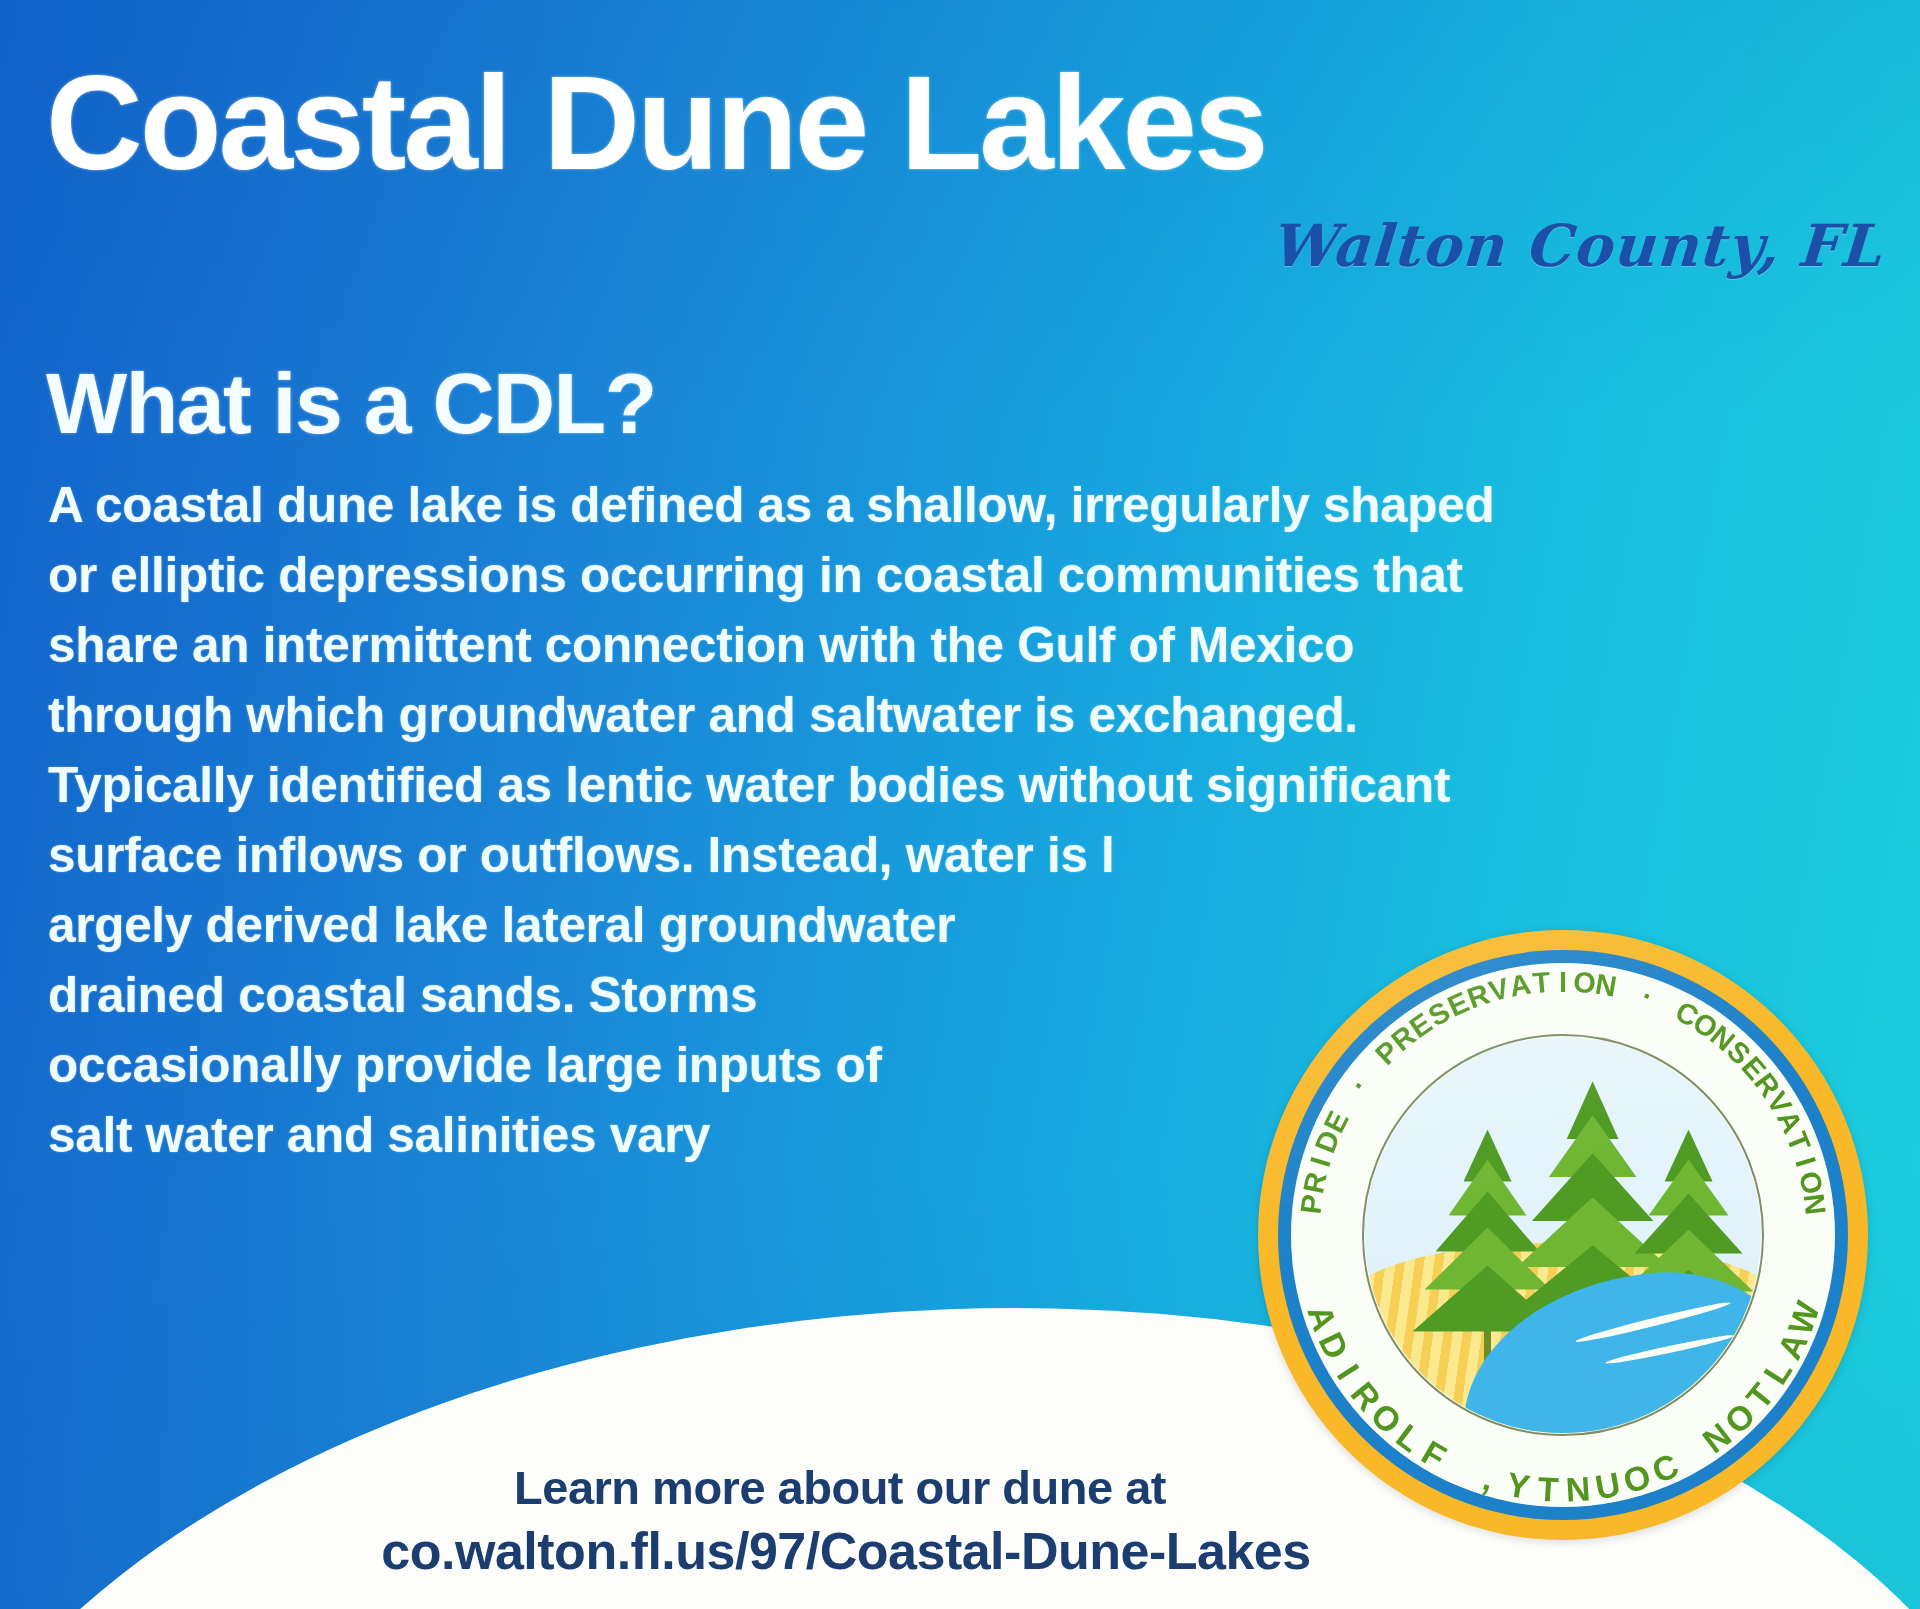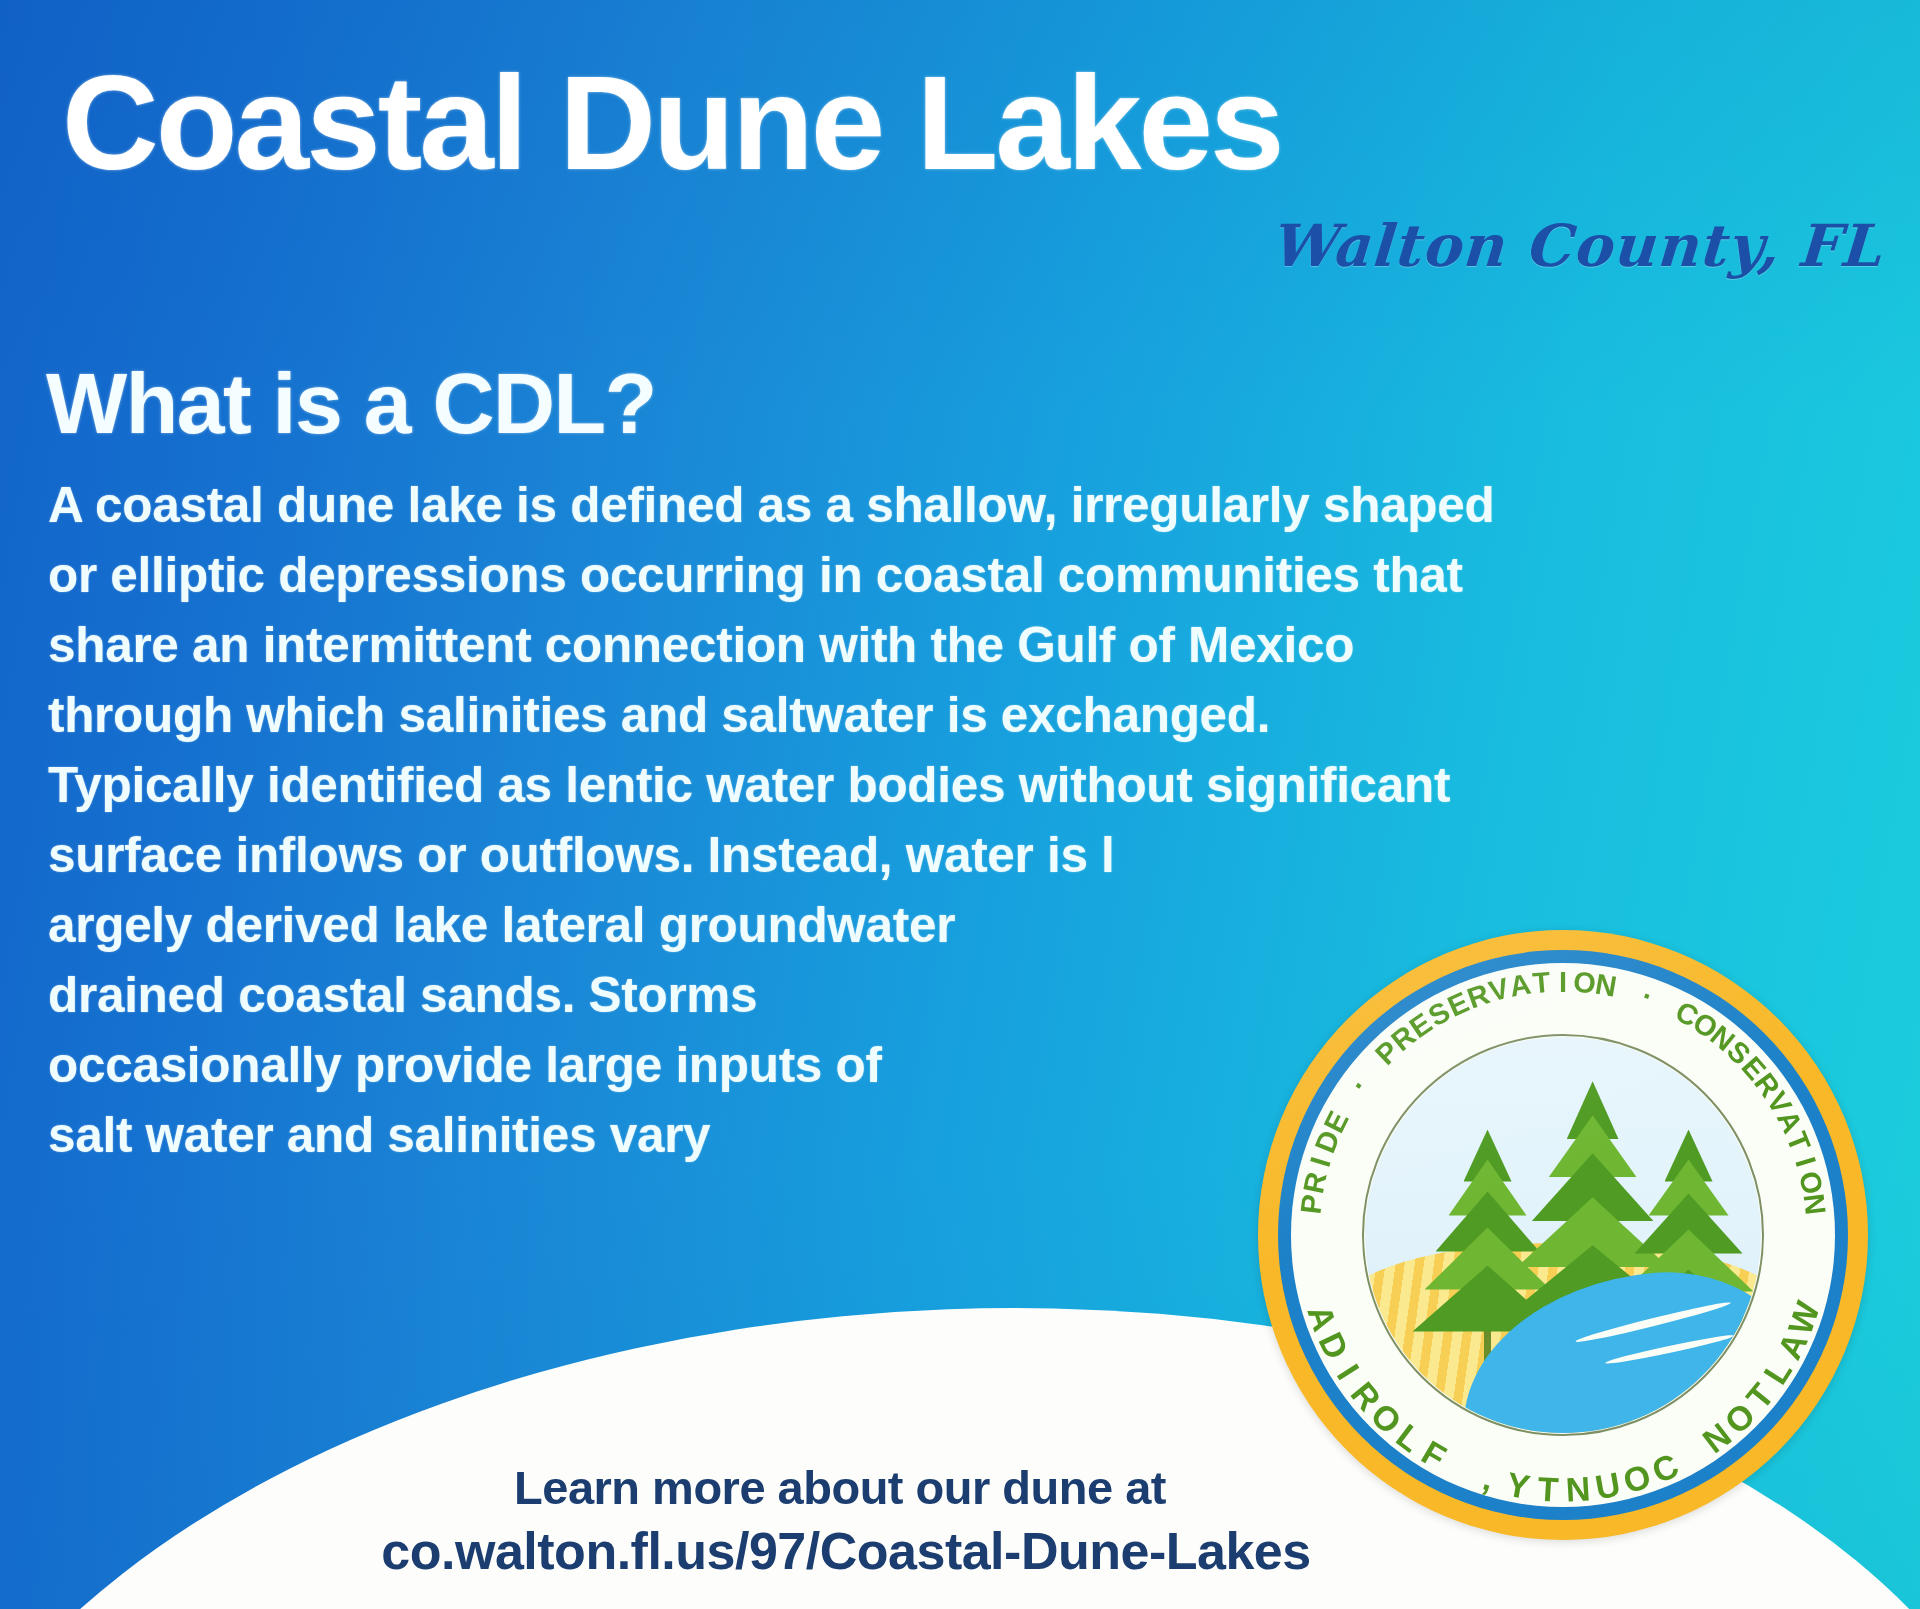--- a/index.html
+++ b/index.html
@@ -39,21 +39,21 @@
     bottom:-340px;
     height:640px;
     background:#fdfdfb;
     border-radius:50% 50% 0 0 / 100% 100% 0 0;
     transform:rotate(-2.1deg);
   }
 
   
   #title{
     position:absolute;
-    left:62px; top:56px;
+    left:46px; top:56px;
     font-size:134px;
     font-weight:700;
     letter-spacing:-3px;
     line-height:1;
     color:#ffffff;
     text-shadow:0 0 3px rgba(255,255,255,.55);
     white-space:nowrap;
   }
   #subtitle{
     position:absolute;
@@ -227,21 +227,21 @@
   <h1 id="title">Coastal Dune Lakes</h1>
 
   <div id="subtitle">Walton County, FL</div>
 
   <h2 id="question">What is a CDL?</h2>
 
   <div id="body-copy">
     <div class="bodyline">A coastal dune lake is defined as a shallow, irregularly shaped</div>
     <div class="bodyline">or elliptic depressions occurring in coastal communities that</div>
     <div class="bodyline">share an intermittent connection with the Gulf of Mexico</div>
-    <div class="bodyline">through which salinities and saltwater is exchanged.</div>
+    <div class="bodyline">through which groundwater and saltwater is exchanged.</div>
     <div class="bodyline">Typically identified as lentic water bodies without significant</div>
     <div class="bodyline">surface inflows or outflows. Instead, water is l</div>
     <div class="bodyline">argely derived lake lateral groundwater</div>
     <div class="bodyline">drained coastal sands. Storms</div>
     <div class="bodyline">occasionally provide large inputs of</div>
     <div class="bodyline">salt water and salinities vary</div>
   </div>
 
   <div id="seal">
     <div class="ring" id="ring-gold"></div>

